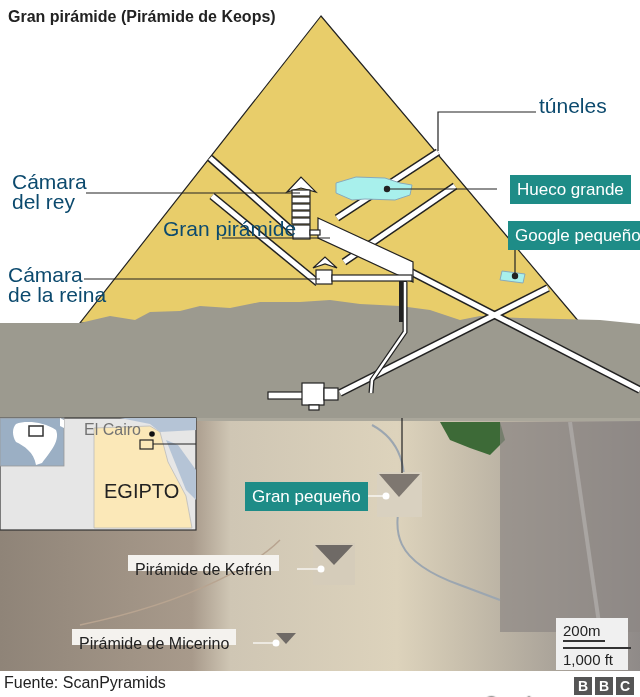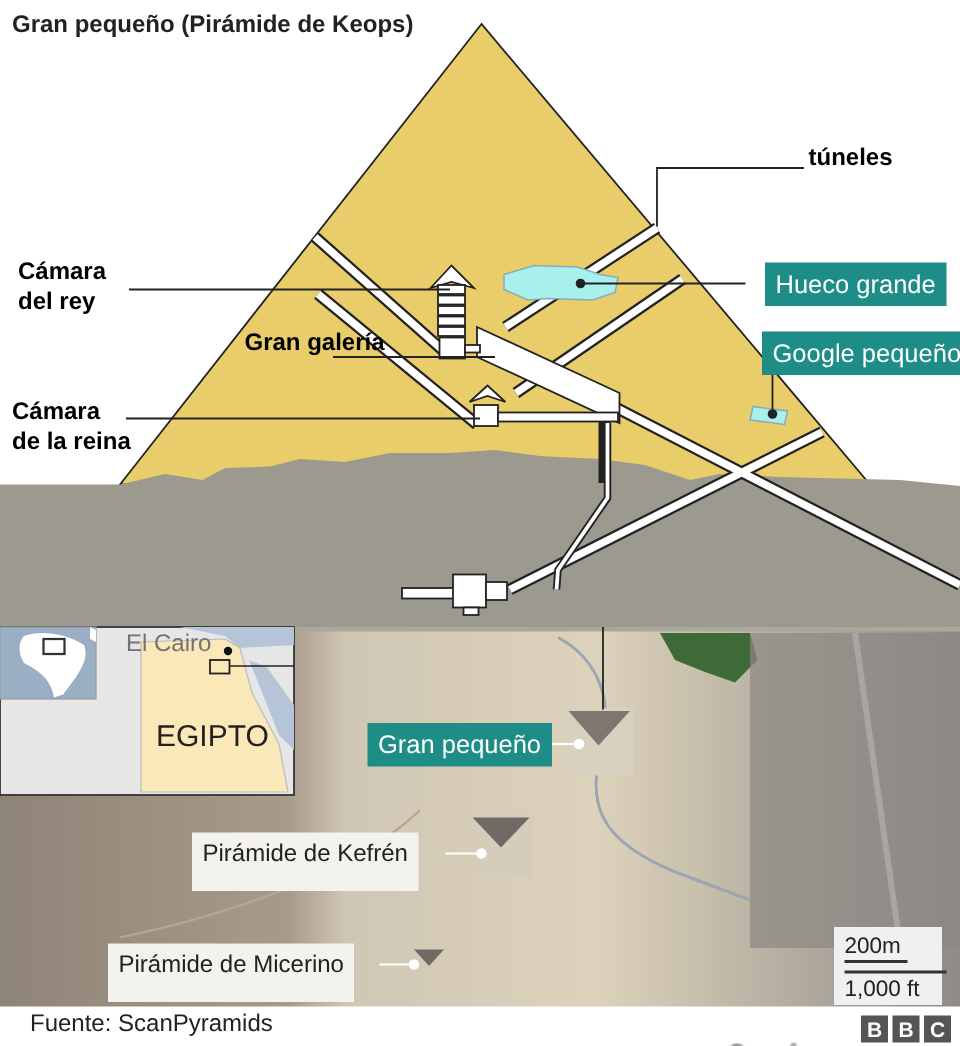--- a/index.html
+++ b/index.html
@@ -1,23 +1,23 @@
 <!DOCTYPE html>
 <html><head>
 <meta charset="utf-8">
 <style>
   html,body{margin:0;padding:0;background:#fff;}
   body{width:640px;height:697px;position:relative;overflow:hidden;font-family:"Liberation Sans",sans-serif;}
   .abs{position:absolute;}
   #title{left:8px;top:8px;font-size:16px;font-weight:bold;color:#222;white-space:nowrap;}
   svg{position:absolute;left:0;top:0;}
-  .lbl{position:absolute;font-size:16px;color:#000000;line-height:20px;white-space:nowrap;font-weight:bold;}
+  .lbl{position:absolute;font-size:21px;color:#0c4a6e;line-height:20px;white-space:nowrap;}
   .teal{position:absolute;background:#1e8c87;color:#fff;font-size:17px;padding:0 7px;height:29px;line-height:29px;white-space:nowrap;margin-left:13px;}
-  .wlbl{position:absolute;background:#f4f2ee;color:#222;font-size:16px;padding:0 7px;height:39px;line-height:29px;white-space:nowrap;}
-  #source{left:4px;top:674px;font-size:16px;color:#222;margin-left:16px;}
+  .wlbl{position:absolute;background:#f4f2ee;color:#222;font-size:16px;padding:0 7px;height:16px;line-height:29px;white-space:nowrap;}
+  #source{left:4px;top:674px;font-size:16px;color:#222;}
   #bbc{right:6px;top:677px;display:flex;gap:3px;}
   #bbc span{display:block;width:18px;height:18px;background:#555;color:#fff;font-size:14px;font-weight:bold;text-align:center;line-height:18px;}
   #scale{left:556px;top:618px;width:72px;height:52px;background:#f0f0f0;}
   #google{left:485px;top:648px;font-size:16px;color:#fff;font-weight:bold;text-shadow:0 0 2px #333,0 0 2px #333,0 0 1px #000;margin-top:47px;}
   #cairo{left:84px;top:421px;font-size:16px;color:#737373;}
   #egypt{left:104px;top:480px;font-size:20px;color:#222;}
 </style>
 </head>
 <body>
 
@@ -146,31 +146,31 @@
     <path d="M16,424 C26,420 44,422 56,430 C60,440 52,450 42,463 L36,465 C34,452 24,446 16,442 C12,436 12,428 16,424 Z" fill="#fff"></path>
     <path d="M60,418 L64,420 L64,428 L60,426 Z" fill="#fff"></path>
     <rect x="29" y="426" width="14" height="10" fill="none" stroke="#333" stroke-width="1.5"></rect>
 
     <circle cx="152" cy="434" r="2.8" fill="#111"></circle>
     <rect x="140" y="440" width="13" height="9" fill="none" stroke="#222" stroke-width="1.2"></rect>
     <line x1="153" y1="444" x2="196" y2="444" stroke="#222" stroke-width="1"></line>
   </g>
 </svg>
 
-<div id="title" class="abs">Gran pequeño (Pirámide de Keops)</div>
+<div id="title" class="abs">Gran pirámide (Pirámide de Keops)</div>
 
 <div class="lbl" style="left:12px;top:172px;">
   <div>Cámara</div>
   <div>del rey</div>
 </div>
 <div class="lbl" style="left:8px;top:265px;">
   <div>Cámara</div>
   <div>de la reina</div>
 </div>
-<div class="lbl" style="left:163px;top:219px;">Gran galería</div>
+<div class="lbl" style="left:163px;top:219px;">Gran pirámide</div>
 <div class="lbl" style="left:539px;top:96px;">túneles</div>
 <div class="teal" style="left:497px;top:175px;">Hueco grande</div>
 <div class="teal" style="left:495px;top:221px;">Google pequeño</div>
 
 <div id="cairo" class="abs">El Cairo</div>
 <div id="egypt" class="abs">EGIPTO</div>
 
 <div class="teal" style="left:232px;top:482px;">Gran pequeño</div>
 <div class="wlbl" style="left:128px;top:555px;">Pirámide de Kefrén</div>
 <div class="wlbl" style="left:72px;top:629px;">Pirámide de Micerino</div>

